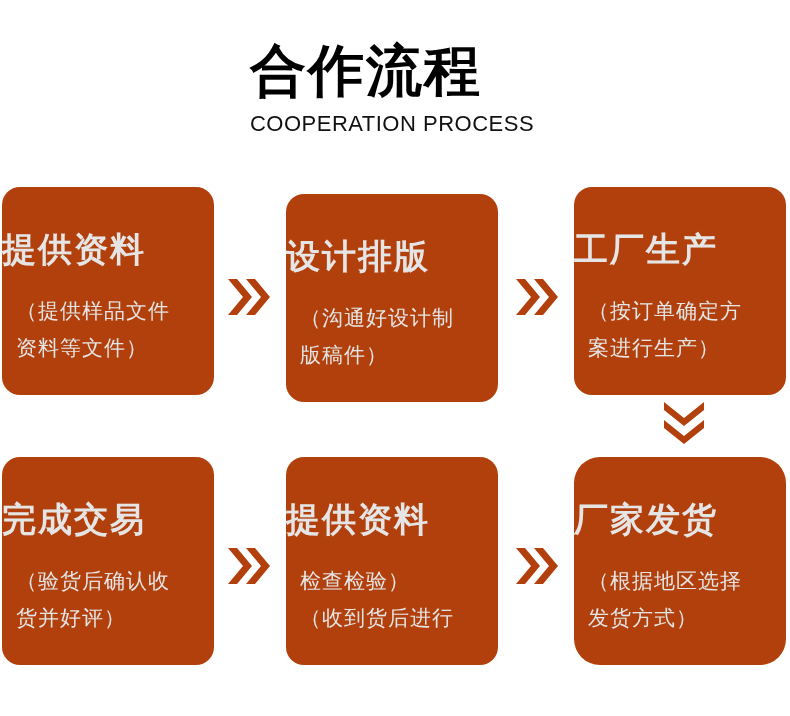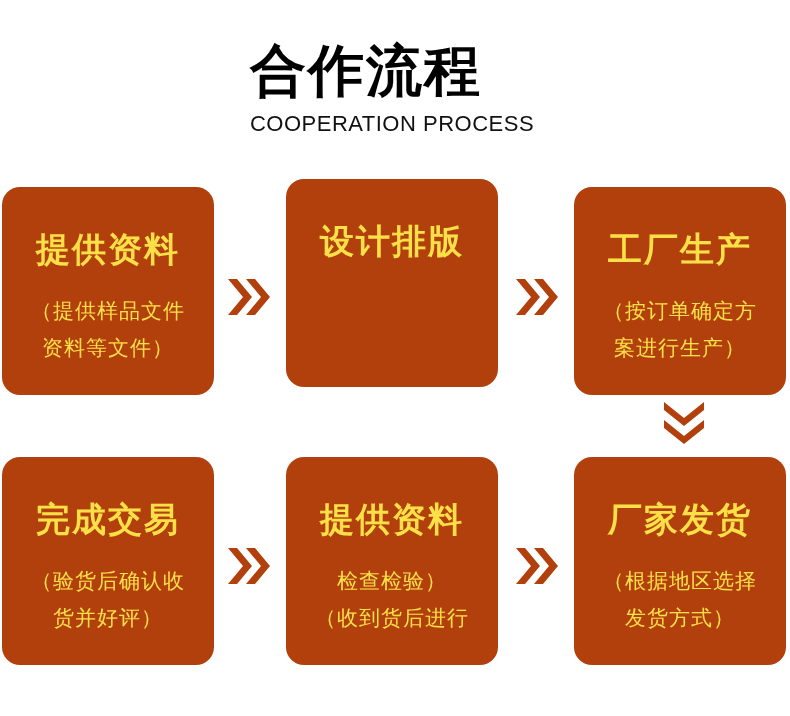--- a/index.html
+++ b/index.html
@@ -3,21 +3,21 @@
 <meta charset="utf-8">
 <style>
   html, body { margin: 0; padding: 0; background: #ffffff; }
   body { width: 790px; height: 716px; position: relative; overflow: hidden;
          font-family: "DejaVu Sans", "Liberation Sans", sans-serif; }
   .title { position: absolute; left: 0; width: 732px; top: 38px; text-align: center;
            font-size: 56px; font-weight: bold; color: #000; letter-spacing: 2px; line-height: 66px; }
   .subtitle { position: absolute; left: 0; width: 784px; top: 111px; text-align: center;
               font-family: "Liberation Sans", sans-serif; font-size: 22px; color: #111; letter-spacing: 0.5px; }
   .card { position: absolute; width: 212px; height: 208px; background: #b1400c;
-          border-radius: 18px; color: #fde047; text-align: center; box-sizing: border-box; }
+          border-radius: 18px; color: #e5e5e5; box-sizing: border-box; }
   .card .h { position: absolute; left: 0; right: 0; top: 40px; font-size: 34px; font-weight: bold;
              letter-spacing: 2px; line-height: 44px; }
   .card .d { position: absolute; left: 14px; right: 14px; top: 106px; font-size: 21px;
              line-height: 37px; letter-spacing: 1px; }
   .arrow { position: absolute; width: 46px; height: 36px; }
   .arrow svg { width: 100%; height: 100%; display: block; }
 </style>
 </head>
 <body>
 
@@ -34,22 +34,26 @@
 
 <div class="arrow" style="left:228px; top:279px;">
   <svg viewBox="0 0 46 36">
       <g fill="#b1400c">
         <polygon points="0,0 9,0 24,18 9,36 0,36 15,18"></polygon>
         <polygon points="18,0 27,0 42,18 27,36 18,36 33,18"></polygon>
       </g>
     </svg>
 </div>
 
-<div class="card" style="left:286px; top:179px;">
+<div class="card" style="left:286px; top:194px;">
   <div class="h">设计排版</div>
+  <div class="d">
+    <div>（沟通好设计制</div>
+    <div>版稿件）</div>
+  </div>
 </div>
 
 <div class="arrow" style="left:516px; top:279px;">
   <svg viewBox="0 0 46 36">
       <g fill="#b1400c">
         <polygon points="0,0 9,0 24,18 9,36 0,36 15,18"></polygon>
         <polygon points="18,0 27,0 42,18 27,36 18,36 33,18"></polygon>
       </g>
     </svg>
 </div>
@@ -98,19 +102,19 @@
 
 <div class="arrow" style="left:516px; top:548px;">
   <svg viewBox="0 0 46 36">
       <g fill="#b1400c">
         <polygon points="0,0 9,0 24,18 9,36 0,36 15,18"></polygon>
         <polygon points="18,0 27,0 42,18 27,36 18,36 33,18"></polygon>
       </g>
     </svg>
 </div>
 
-<div class="card" style="left:574px; top:457px;">
+<div class="card" style="left:574px; top:457px;border-radius:26px;">
   <div class="h">厂家发货</div>
   <div class="d">
     <div>（根据地区选择</div>
     <div>发货方式）</div>
   </div>
 </div>
 
 </body></html>

